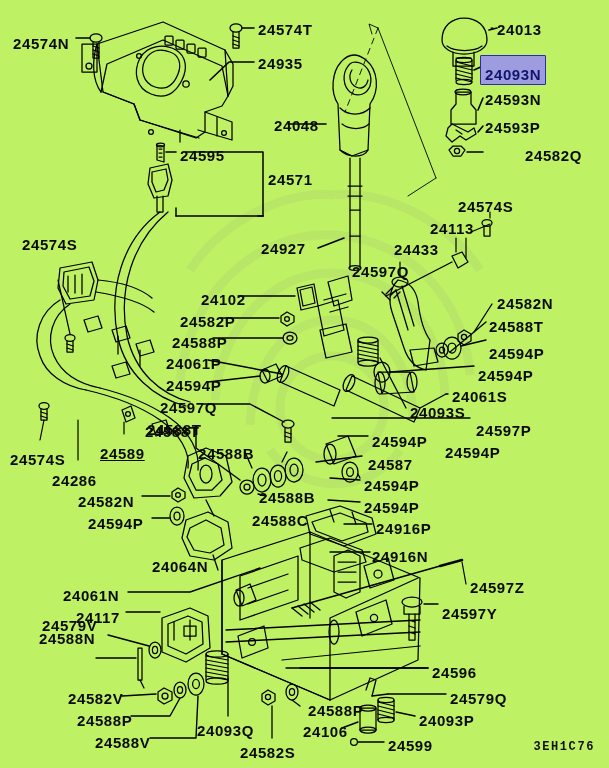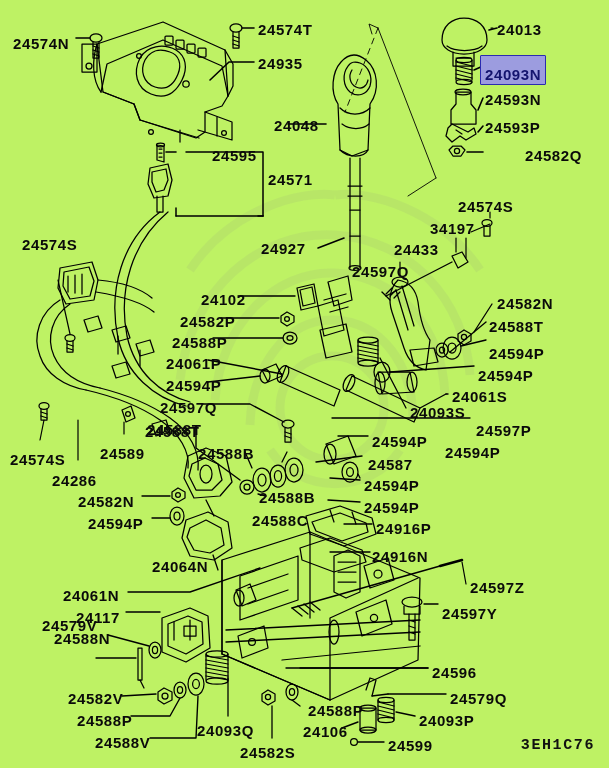--- a/index.html
+++ b/index.html
@@ -31,21 +31,21 @@
     border:1px solid #2b2bb0;
     color:#14146e;
     padding:11px 4px 2px 4px;
     margin-left:-5px;
     margin-top:-3px;
     border-radius:1px;
   }
   #code{
     position:absolute;right:14px;bottom:14px;
     font-family:"Liberation Mono","DejaVu Sans Mono",monospace;
-    font-size:15px;font-weight:700;letter-spacing:1.6px;color:#111;
+    font-size:12px;font-weight:700;letter-spacing:1.6px;color:#111;
   }
 </style>
 </head>
 <body>
 
 <div id="diagram">
 
   <svg id="watermark" viewBox="0 0 420 420" aria-hidden="true">
     <g fill="none" stroke="#888" stroke-width="9">
       <path d="M60 230 C70 140 140 80 215 85 C290 90 345 150 350 225"></path>
@@ -427,26 +427,26 @@
   <div id="labels-layer">
       <div class="lbl" style="left: 13px; top: 36px;">24574N</div>
       <div class="lbl" style="left: 258px; top: 22px;">24574T</div>
       <div class="lbl" style="left: 258px; top: 56px;">24935</div>
       <div class="lbl" style="left: 497px; top: 22px;">24013</div>
       <div class="lbl hl" style="left: 485px; top: 58px;">24093N</div>
       <div class="lbl" style="left: 485px; top: 92px;">24593N</div>
       <div class="lbl" style="left: 485px; top: 120px;">24593P</div>
       <div class="lbl" style="left: 489px; top: 148px; margin-left: 36px;">24582Q</div>
       <div class="lbl" style="left: 274px; top: 118px;">24048</div>
-      <div class="lbl" style="left: 180px; top: 148px; margin-left: 32px;">24595</div>
+      <div class="lbl" style="left: 180px; top: 148px;">24595</div>
       <div class="lbl" style="left: 268px; top: 172px;">24571</div>
       <div class="lbl" style="left: 22px; top: 237px;">24574S</div>
       <div class="lbl" style="left: 261px; top: 241px; text-align: center;">24927</div>
       <div class="lbl" style="left: 458px; top: 199px;">24574S</div>
-      <div class="lbl" style="left: 430px; top: 221px;">34197</div>
+      <div class="lbl" style="left: 430px; top: 221px;">24113</div>
       <div class="lbl" style="left: 394px; top: 242px;">24433</div>
       <div class="lbl" style="left: 352px; top: 264px;">24597Q</div>
       <div class="lbl" style="left: 201px; top: 292px;">24102</div>
       <div class="lbl" style="left: 180px; top: 314px;">24582P</div>
       <div class="lbl" style="left: 172px; top: 335px;">24588P</div>
       <div class="lbl" style="left: 166px; top: 356px;">24061P</div>
       <div class="lbl" style="left: 166px; top: 378px;">24594P</div>
       <div class="lbl" style="left: 160px; top: 400px;">24597Q</div>
       <div class="lbl" style="left: 147px; top: 422px;">24588T</div>
       <div class="lbl" style="left: 497px; top: 296px;">24582N</div>
@@ -458,33 +458,33 @@
       <div class="lbl" style="left: 476px; top: 423px;">24597P</div>
       <div class="lbl" style="left: 372px; top: 434px;">24594P</div>
       <div class="lbl" style="left: 445px; top: 445px;">24594P</div>
       <div class="lbl" style="left: 368px; top: 457px;">24587</div>
       <div class="lbl" style="left: 364px; top: 478px;">24594P</div>
       <div class="lbl" style="left: 364px; top: 500px;">24594P</div>
       <div class="lbl" style="left: 376px; top: 521px;">24916P</div>
       <div class="lbl" style="left: 372px; top: 549px;">24916N</div>
       <div class="lbl" style="left: 10px; top: 452px;">24574S</div>
       <div class="lbl" style="left: 52px; top: 473px;">24286</div>
-      <div class="lbl" style="left: 100px; top: 446px;">24589</div>
+      <div class="lbl" style="left: 100px; top: 446px; text-decoration: underline;">24589</div>
       <div class="lbl" style="left: 145px; top: 424px;">24588T</div>
       <div class="lbl" style="left: 198px; top: 446px;">24588B</div>
       <div class="lbl" style="left: 259px; top: 490px;">24588B</div>
       <div class="lbl" style="left: 78px; top: 494px;">24582N</div>
       <div class="lbl" style="left: 88px; top: 516px;">24594P</div>
       <div class="lbl" style="left: 220px; top: 513px; margin-left: 32px;">24588C</div>
       <div class="lbl" style="left: 152px; top: 559px;">24064N</div>
       <div class="lbl" style="left: 470px; top: 580px;">24597Z</div>
       <div class="lbl" style="left: 442px; top: 606px;">24597Y</div>
       <div class="lbl" style="left: 63px; top: 588px;">24061N</div>
       <div class="lbl" style="left: 76px; top: 610px;">24117</div>
-      <div class="lbl" style="left: 54px; top: 631px;">24588N</div>
+      <div class="lbl" style="left: 39px; top: 631px;">24588N</div>
       <div class="lbl" style="left: 42px; top: 618px;">24579V</div>
       <div class="lbl" style="left: 432px; top: 665px;">24596</div>
       <div class="lbl" style="left: 450px; top: 691px;">24579Q</div>
       <div class="lbl" style="left: 68px; top: 691px;">24582V</div>
       <div class="lbl" style="left: 77px; top: 713px;">24588P</div>
       <div class="lbl" style="left: 95px; top: 735px;">24588V</div>
       <div class="lbl" style="left: 197px; top: 723px;">24093Q</div>
       <div class="lbl" style="left: 240px; top: 745px;">24582S</div>
       <div class="lbl" style="left: 308px; top: 703px;">24588P</div>
       <div class="lbl" style="left: 303px; top: 724px;">24106</div>

